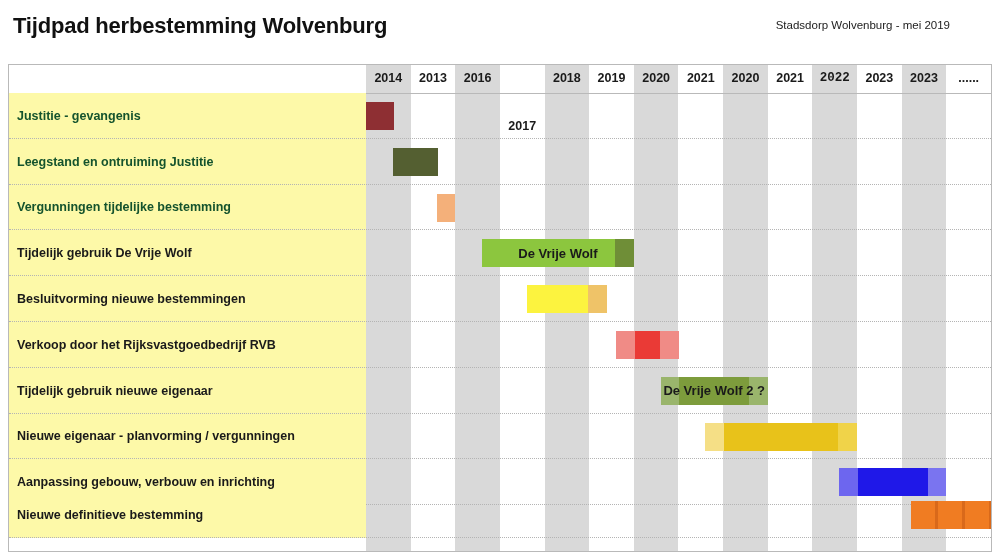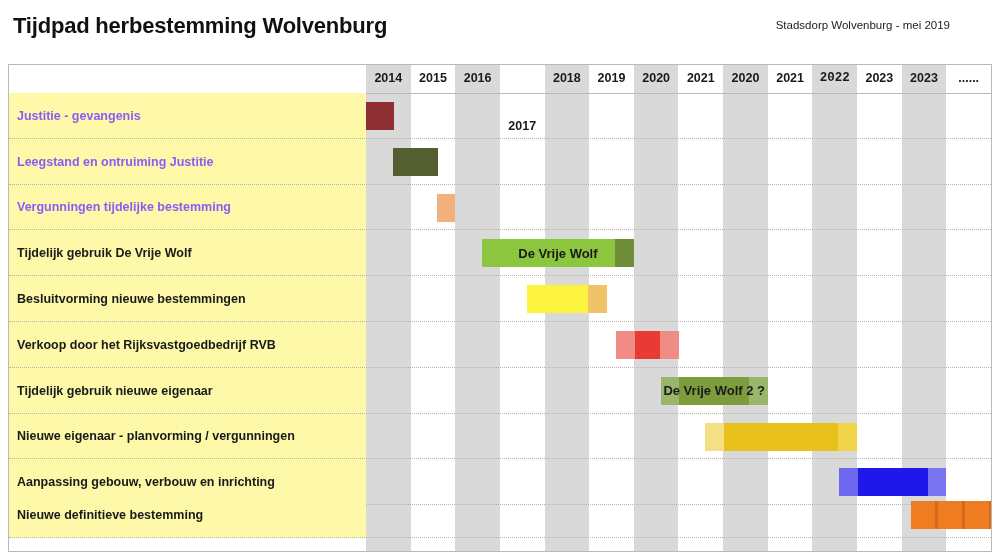--- a/index.html
+++ b/index.html
@@ -110,21 +110,21 @@
   .label-cell.pale {
     background: #fdf9a8;
   }
   .label-text {
     font-size: 12.5px;
     font-weight: bold;
     color: #1a1a1a;
     white-space: nowrap;
   }
   .label-text.muted {
-    color: #8b5cf6;
+    color: #14532d;
   }
   
   .bar {
     position: absolute;
     border-radius: 0;
   }
   .bar-label {
     position: absolute;
     top: 0;
     bottom: 0;
@@ -151,21 +151,21 @@
         <div class="band" style="left: 357px; width: 44.6429px;"></div>
         <div class="band" style="left: 446.286px; width: 44.6429px;"></div>
         <div class="band" style="left: 535.571px; width: 44.6429px;"></div>
         <div class="band" style="left: 624.857px; width: 44.6429px;"></div>
         <div class="band" style="left: 714.143px; width: 44.6429px;"></div>
         <div class="band" style="left: 803.429px; width: 44.6429px;"></div>
         <div class="band" style="left: 892.714px; width: 44.6429px;"></div>
       </div>
     <div class="hdr-row" id="hdr-row">
         <div class="hdr-cell" style="left: 357px; width: 44.6429px;">2014</div>
-        <div class="hdr-cell" style="left: 401.643px; width: 44.6429px;">2015</div>
+        <div class="hdr-cell" style="left: 401.643px; width: 44.6429px;">2013</div>
         <div class="hdr-cell" style="left: 446.286px; width: 44.6429px;">2016</div>
         <div class="hdr-cell" style="left: 490.929px; width: 44.6429px; margin-top: 48px;">2017</div>
         <div class="hdr-cell" style="left: 535.571px; width: 44.6429px;">2018</div>
         <div class="hdr-cell" style="left: 580.214px; width: 44.6429px;">2019</div>
         <div class="hdr-cell" style="left: 624.857px; width: 44.6429px;">2020</div>
         <div class="hdr-cell" style="left: 669.5px; width: 44.6429px;">2021</div>
         <div class="hdr-cell" style="left: 714.143px; width: 44.6429px;">2020</div>
         <div class="hdr-cell" style="left: 758.786px; width: 44.6429px;">2021</div>
         <div class="hdr-cell" style="left: 803.429px; width: 44.6429px; font-family: Liberation Mono, monospace;">2022</div>
         <div class="hdr-cell" style="left: 848.071px; width: 44.6429px;">2023</div>

